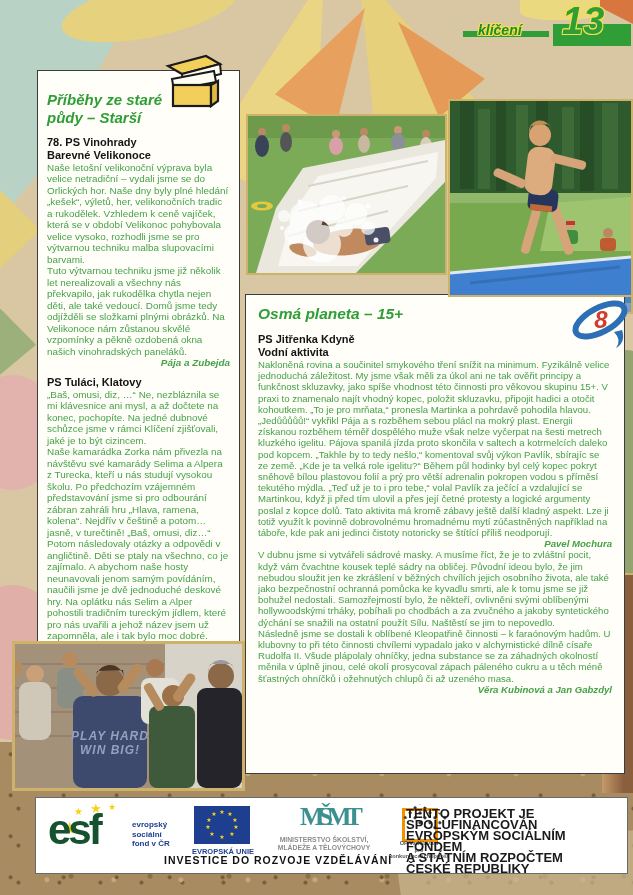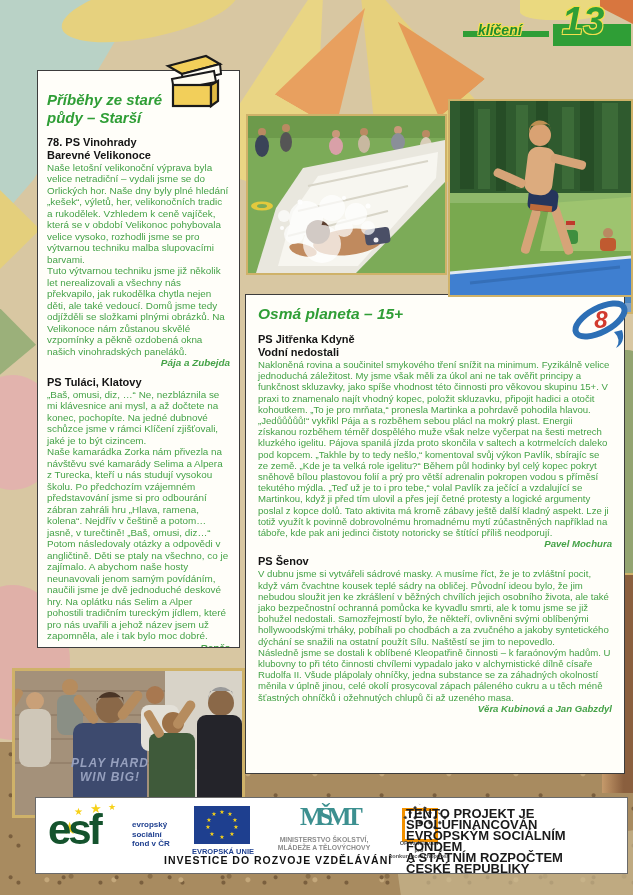--- a/index.html
+++ b/index.html
@@ -157,36 +157,35 @@
         <rect x="102" y="52" width="36" height="9" rx="4" fill="#d6a478" transform="rotate(14 102 52)"></rect>
         <circle cx="90" cy="34" r="11" fill="#d9a273"></circle>
         <path d="M79,32 a11,11 0 0 1 22,-3 l-2,-6 -18,2 z" fill="#bd8f52"></path>
       </g>
     </svg>
   </div>
 
   <div class="box" style="left:245px;top:294px;width:380px;height:480px;padding:10px 12px;font-size:9.6px;line-height:11.2px;">
     <div class="green-title" style="font-size:15.5px;margin-bottom:9px;">Osmá planeta – 15+</div>
     <div class="heading" style="font-size:11px;line-height:13px;">PS Jitřenka Kdyně</div>
-    <div class="heading" style="font-size:11px;line-height:13px;">Vodní nedostali</div>
+    <div class="heading" style="font-size:11px;line-height:13px;">Vodní aktivita</div>
     <p class="body-text">Nakloněná rovina a součinitel smykového tření snížit na minimum. Fyzikálně velice jednoduchá záležitost. My jsme však měli za úkol ani ne tak ověřit principy a funkčnost skluzavky, jako spíše vhodnost této činnosti pro věkovou skupinu 15+. V praxi to znamenalo najít vhodný kopec, položit skluzavku, připojit hadici a otočit kohoutkem. „To je pro mrňata,“ pronesla Martinka a pohrdavě pohodila hlavou. „Jedůůůůů!“ vykřikl Pája a s rozběhem sebou plácl na mokrý plast. Energii získanou rozběhem téměř dospělého muže však nelze vyčerpat na šesti metrech kluzkého igelitu. Pájova spanilá jízda proto skončila v saltech a kotrmelcích daleko pod kopcem. „Takhle by to tedy nešlo,“ komentoval svůj výkon Pavlík, sbírajíc se ze země. „Kde je ta velká role igelitu?“ Během půl hodinky byl celý kopec pokryt sněhově bílou plastovou folií a prý pro větší adrenalin pokropen vodou s příměsí tekutého mýdla. „Teď už je to i pro tebe,“ volal Pavlík za ječící a vzdalující se Martinkou, když ji před tím ulovil a přes její četné protesty a logické argumenty poslal z kopce dolů. Tato aktivita má kromě zábavy ještě další kladný aspekt. Lze ji totiž využít k povinně dobrovolnému hromadnému mytí zúčastněných například na táboře, kde pak ani jedinci čistoty notoricky se štítící příliš neodporují.</p>
     <div class="sig">Pavel Mochura</div>
-    <div class="heading" style="font-size:11px;line-height:13px;margin-top:6px;">PS Šenov</div>
     <p class="body-text">V dubnu jsme si vytvářeli sádrové masky. A musíme říct, že je to zvláštní pocit, když vám čvachtne kousek teplé sádry na obličej. Původní ideou bylo, že jim nebudou sloužit jen ke zkrášlení v běžných chvílích jejich osobního života, ale také jako bezpečnostní ochranná pomůcka ke kyvadlu smrti, ale k tomu jsme se již bohužel nedostali. Samozřejmostí bylo, že někteří, ovlivněni svými oblíbenými hollywoodskými trháky, pobíhali po chodbách a za zvučného a jakoby syntetického dýchání se snažili na ostatní použít Sílu. Naštěstí se jim to nepovedlo.</p>
     <p class="body-text">Následně jsme se dostali k oblíbené Kleopatřině činnosti – k faraónovým hadům. U klubovny to při této činnosti chvílemi vypadalo jako v alchymistické dílně císaře Rudolfa II. Všude plápolaly ohníčky, jedna substance se za záhadných okolností měnila v úplně jinou, celé okolí prosycoval zápach páleného cukru a u těch méně šťastných ohníčků i ožehnutých chlupů či až uzeného masa.</p>
     <div class="sig">Věra Kubinová a Jan Gabzdyl</div>
   </div>
 
   <svg class="abs" style="left:570px;top:294px;z-index:3;" width="62" height="58" viewBox="0 0 62 58">
     <ellipse cx="30" cy="26" rx="27" ry="12" fill="none" stroke="#2d6fb5" stroke-width="6" transform="rotate(-28 30 26)"></ellipse>
     <path d="M44,38 q8,8 2,16 q10,-6 6,-18 z" fill="#2d6fb5"></path>
     <text x="31" y="34" text-anchor="middle" font-size="24" font-weight="bold" font-style="italic" fill="#d23b2e" font-family="Liberation Sans, sans-serif">8</text>
   </svg>
 
-  <div class="photo" style="left:12px;top:641px;width:233px;height:150px;background:#a4917a;margin-top:27px;">
+  <div class="photo" style="left:12px;top:641px;width:233px;height:150px;background:#a4917a;">
     <svg width="227" height="144" viewBox="0 0 227 144">
       <rect width="227" height="144" fill="#a4917a"></rect>
       <rect x="150" y="0" width="77" height="144" fill="#d8d3c8"></rect>
       <path d="M0,20 h150 M0,44 h150 M0,68 h150 M0,92 h150" stroke="#96826c" stroke-width="2"></path>
       <rect x="58" y="92" width="58" height="36" fill="#e8e5de"></rect>
       <rect x="150" y="98" width="44" height="30" fill="#dcd8cf"></rect>
       <rect x="96" y="84" width="7" height="9" fill="#c0392b"></rect>
       <g>
         <circle cx="20" cy="30" r="9" fill="#c9a078"></circle>
         <rect x="4" y="38" width="32" height="58" rx="9" fill="#cfc7b8"></rect>

